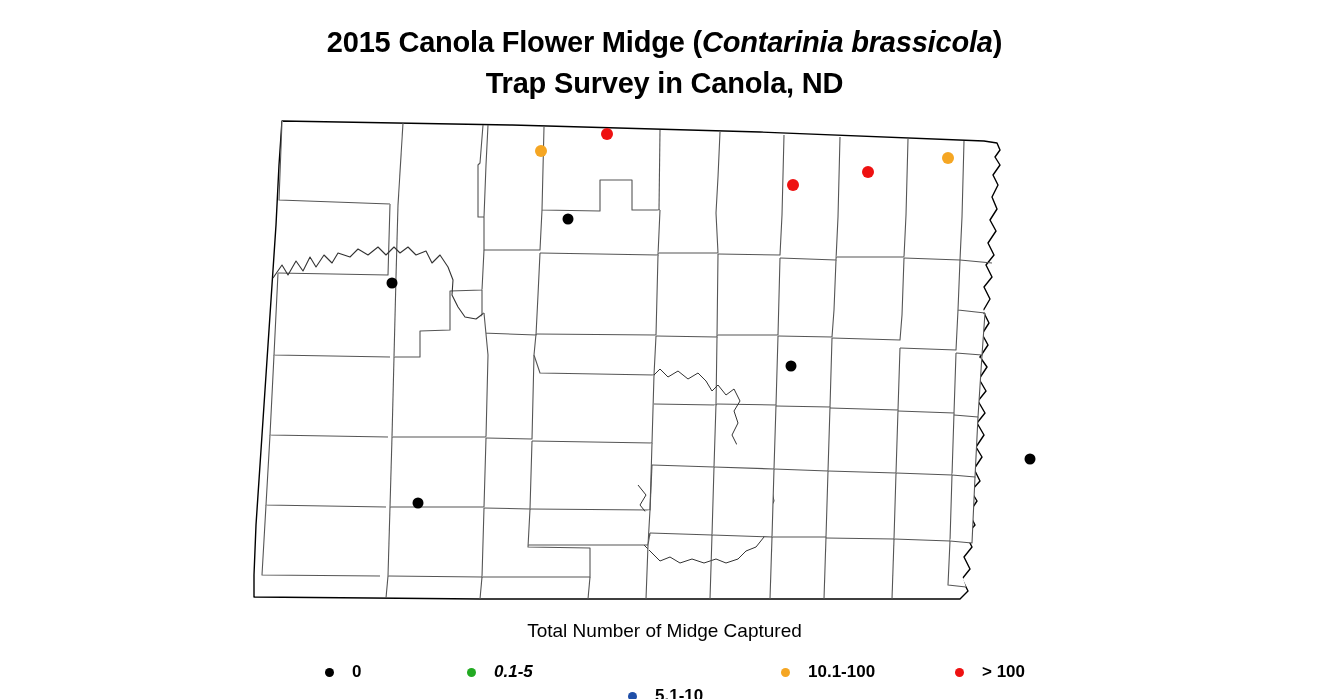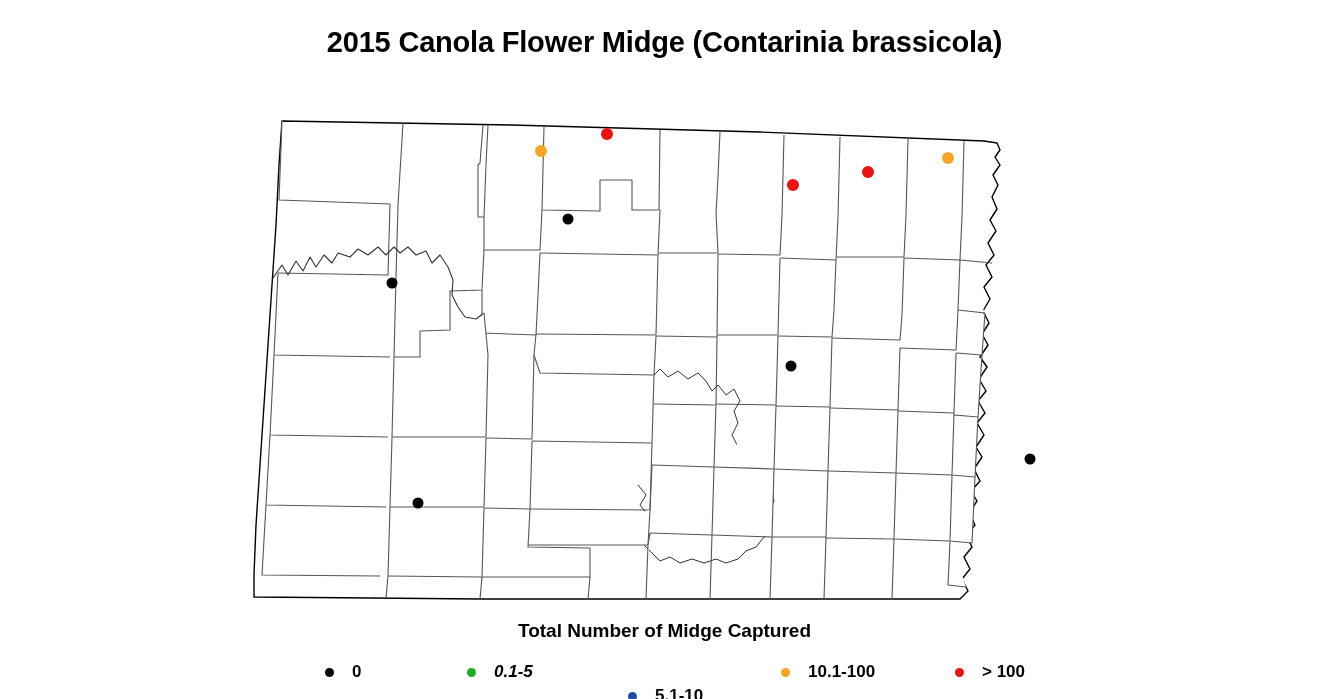--- a/index.html
+++ b/index.html
@@ -8,26 +8,26 @@
     font-family:"Liberation Sans", sans-serif;
     overflow:hidden;position:relative;
   }
   #map-figure{position:absolute;left:0;top:0;width:1329px;height:699px;}
   .title-block{
     position:absolute;left:0;top:22px;width:1329px;text-align:center;
     font-weight:bold;font-size:29px;line-height:41px;color:#000;
     letter-spacing:-0.2px;
   }
   .title-line{display:block;}
-  .sci-name{}
+  .sci-name{font-style:italic;}
   #map-area{position:absolute;left:240px;top:105px;width:850px;height:515px;}
   #map-svg{display:block;width:850px;height:515px;}
   .legend-title{
     position:absolute;left:0;top:620px;width:1329px;text-align:center;
-    font-weight:bold;font-size:19px;color:#000;
+    font-weight:normal;font-size:19px;color:#000;
   }
   .legend-row{
     position:absolute;left:325px;top:658px;width:730px;height:30px;
   }
   .legend-item{
     position:absolute;top:0;height:28px;display:flex;align-items:center;
   }
   .legend-dot{
     width:9px;height:9px;border-radius:50%;display:inline-block;
     flex:0 0 auto;
@@ -37,20 +37,21 @@
     white-space:nowrap;
   }
 </style>
 </head>
 <body>
 
 <div id="map-figure">
 
   <div class="title-block">
     <span class="title-line"><span>2015 Canola Flower Midge (</span><span class="sci-name">Contarinia brassicola</span><span>)</span></span>
+    <span class="title-line">Trap Survey in Canola, ND</span>
   </div>
 
   <div id="map-area">
     <svg id="map-svg" viewBox="0 0 850 515" xmlns="http://www.w3.org/2000/svg">
       <g fill="#ffffff" stroke="#555555" stroke-width="1.1" stroke-linejoin="round">
 
         <path fill="#ffffff" stroke="#000000" stroke-width="1.4" d="M 42,16
              L 272,20 L 520,27 L 744,36 L 757,38
              L 760,45 L 755,52 L 760,60 L 753,70 L 758,80 L 752,92 L 757,104
              L 750,115 L 756,126 L 748,138 L 754,150 L 746,160 L 752,172

